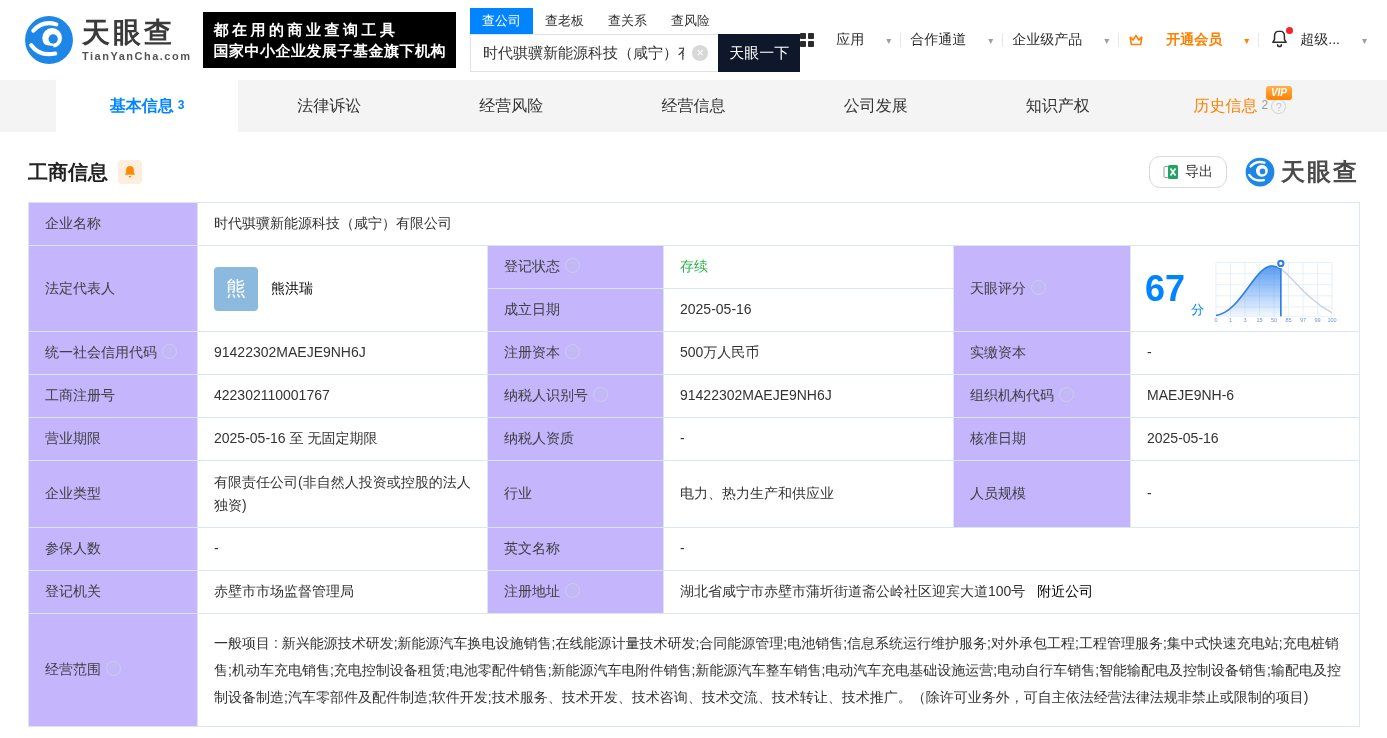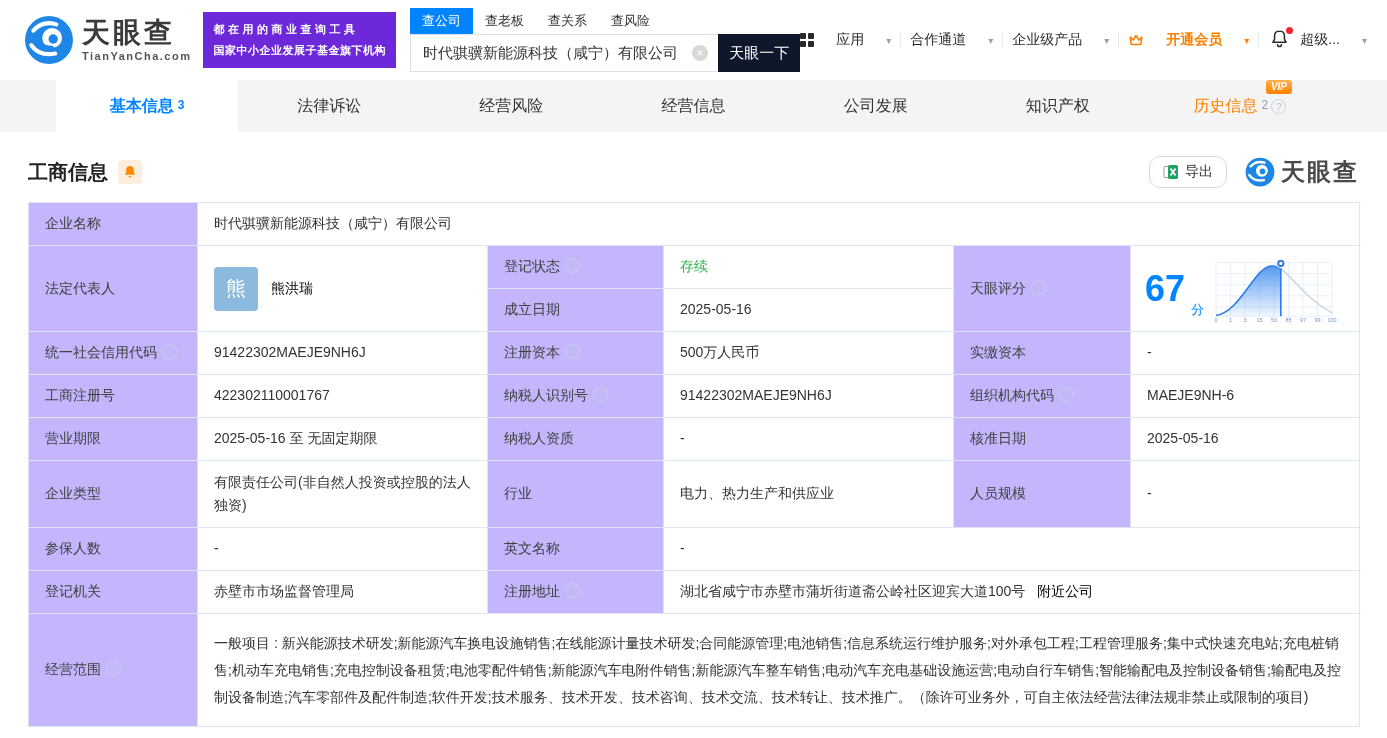--- a/index.html
+++ b/index.html
@@ -5,21 +5,21 @@
   * { margin:0; padding:0; box-sizing:border-box; }
   html,body { width:1387px; height:738px; background:#fff; overflow:hidden;
     font-family:"Liberation Sans","DejaVu Sans",sans-serif; color:#333; }
 
   
   .header { display:flex; align-items:center; height:80px; padding:0 20px 0 24px; background:#fff; }
   .logo-wrap { display:flex; align-items:center; gap:8px; cursor:pointer; }
   .logo-text { display:flex; flex-direction:column; line-height:1; }
   .logo-brand { font-size:28px; font-weight:bold; color:#3a3a3a; letter-spacing:3px; }
   .logo-domain { font-size:11px; color:#555; letter-spacing:1.5px; margin-top:4px; font-weight:bold; }
-  .promo { background:#6d28d9; color:#fff; font-weight:bold; font-size:11px;
+  .promo { background:#000000; color:#fff; font-weight:bold; font-size:15px;
     padding:7px 10px; margin-left:12px; line-height:21px; white-space:nowrap; }
   .promo-l1 { letter-spacing:3.5px; }
   .promo-l2 { letter-spacing:0.5px; }
 
   .search-area { margin-left:14px; width:448px; }
   .search-tabs { display:flex; font-size:13px; }
   .search-tab { padding:4px 12px; color:#333; cursor:pointer; }
   .search-tab.active { background:#0084ff; color:#fff; }
   .search-row { display:flex; height:38px; }
   .input-wrap { position:relative; flex:1; }
@@ -47,21 +47,21 @@
   
   .nav-tabs { display:flex; height:52px; background:#f4f4f5; padding:0 56px; }
   .tab { flex:1; display:flex; align-items:center; justify-content:center; font-size:16px;
     color:#333; cursor:pointer; position:relative; }
   .tab.active { background:#fff; color:#0084ff; font-weight:bold; }
   .tab-count { font-size:12px; margin-left:4px; position:relative; top:-1px; }
   .tab-count:empty { display:none; }
   .tab.active .tab-count { color:#0084ff; }
   .tab.history { color:#ff8000; }
   .tab.history .tab-count { color:#999; }
-  .vip-badge { position:absolute; top:0; left:calc(50% + 26px); background:linear-gradient(180deg,#ffb14d,#ff8000);
+  .vip-badge { position:absolute; top:6px; left:calc(50% + 26px); background:linear-gradient(180deg,#ffb14d,#ff8000);
     color:#fff; font-size:10px; font-style:italic; font-weight:bold; padding:1px 5px; border-radius:3px; line-height:12px; }
   .help { display:inline-block; width:15px; height:15px; border:1px solid #c6d3e2; border-radius:50%;
     color:#b9c8da; font-size:11px; line-height:14px; text-align:center; margin-left:5px; vertical-align:1px; cursor:pointer; }
   .help::before { content:"?"; }
   .tab .help { margin-left:3px; }
 
   
   .section-bar { display:flex; align-items:center; margin:24px 28px 14px 28px; }
   .section-title { font-size:20px; font-weight:bold; color:#222; }
   .bell-badge { width:24px; height:24px; background:#fdeedd; border-radius:4px; margin-left:10px;

